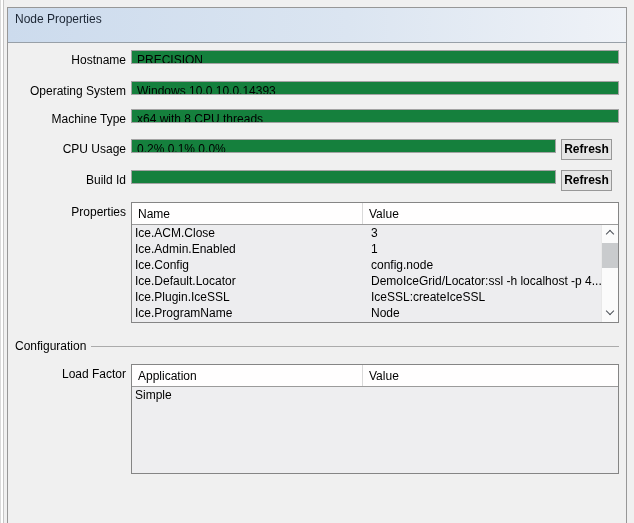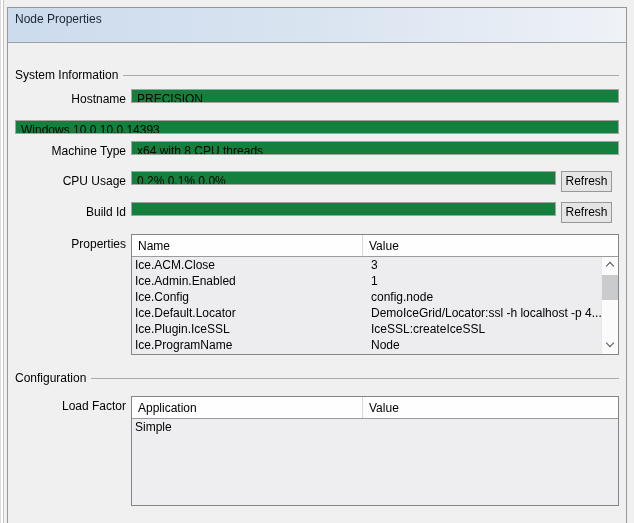--- a/index.html
+++ b/index.html
@@ -38,21 +38,21 @@
   .form-row { display:flex; align-items:flex-start; }
   .form-label { width:111px; flex:none; text-align:right; margin-right:5px; line-height:21px; white-space:nowrap; }
   .field {
     flex:1; height:14px; line-height:19px;
     border:1px solid #a3a3a3; background:#15803d;
     padding:0 5px; white-space:nowrap; overflow:hidden;
   }
   .btn {
     flex:none; width:51px; height:21px; margin-left:5px; margin-right:7px;
     background:#e5e5e5; border:1px solid #989898;
-    text-align:center; line-height:19px; cursor:default;
+    text-align:center; line-height:19px; cursor:default;font-weight:bold;
   }
   .row-hostname { margin-top:7px; }
   .row-os { margin-top:10px; }
   .row-machine { margin-top:7px; }
   .row-cpu { margin-top:9px; }
   .row-build { margin-top:10px; }
   .row-properties { margin-top:11px; }
   .row-loadfactor { margin-top:11px; }
 
   .tbl { flex:1; border:1px solid #858585; background:#fff; display:flex; flex-direction:column; overflow:hidden; }
@@ -88,31 +88,28 @@
 </head>
 <body>
 
 <div class="splitter"></div>
 
 <div class="panel">
   <div class="panel-header">Node Properties</div>
 
   <div class="content">
 
-    <div class="group-header group-sysinfo">
-      <span class="glabel">System Information</span>
-      <span class="rule"></span>
-    </div>
 
     <div class="form-row row-hostname">
       <div class="form-label">Hostname</div>
       <div class="field">PRECISION</div>
     </div>
 
     <div class="form-row row-os">
+      <div class="form-label">Operating System</div>
       <div class="field">Windows 10.0 10.0.14393</div>
     </div>
 
     <div class="form-row row-machine">
       <div class="form-label">Machine Type</div>
       <div class="field">x64 with 8 CPU threads</div>
     </div>
 
     <div class="form-row row-cpu">
       <div class="form-label">CPU Usage</div>

